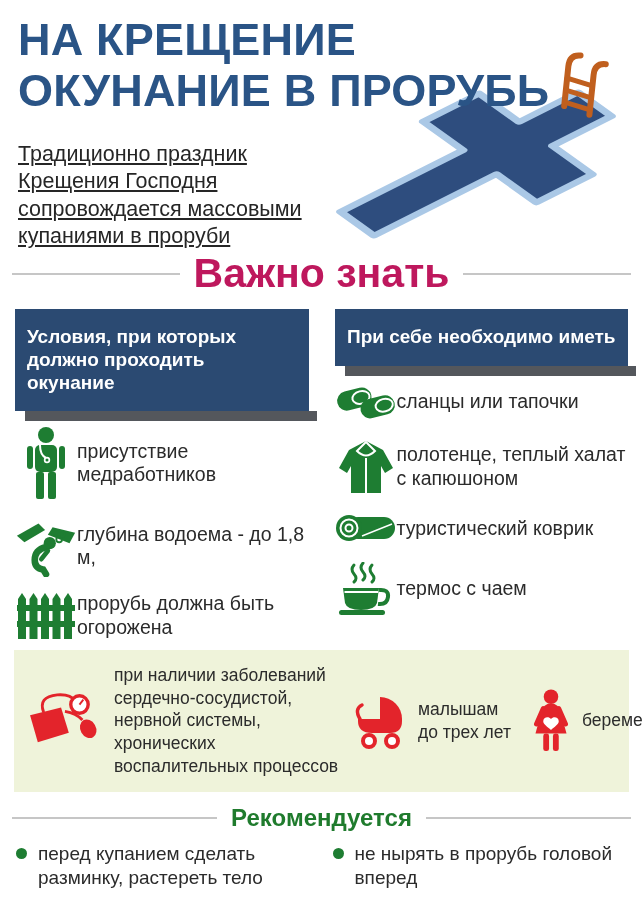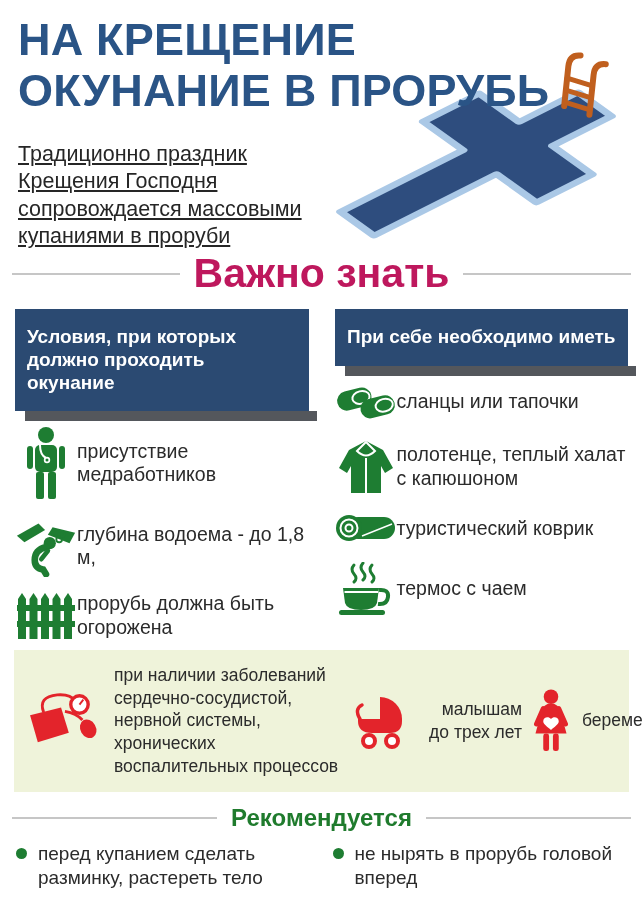--- a/index.html
+++ b/index.html
@@ -45,21 +45,21 @@
   .item-row .ic { width:62px; flex:none; display:flex; justify-content:center; }
   .item-row .tx { font-size:19.5px; line-height:1.22; color:#2b2b2b; }
   
   .forbid-box {
     margin:10px 14px 0; background:#eff3da; padding:14px 8px 14px 6px;
     display:flex; align-items:center; gap:6px;
   }
   .forbid-group { display:flex; align-items:center; gap:8px; }
   .forbid-group .tx { font-size:17.5px; line-height:1.3; color:#2b2b2b; }
   .fg1 .tx { width:232px; }
-  .fg2 .tx { width:104px;text-align:right; }
+  .fg2 .tx { width:104px; }
   .fg3 .tx { width:106px; }
   
   .rec { margin-top:12px; }
   .bullets { display:flex; gap:22px; padding:10px 16px 0; }
   .bullets .bcol { flex:1; min-width:0; }
   .b-item { display:flex; gap:11px; margin-bottom:13px; font-size:19px; line-height:1.26; color:#2b2b2b; }
   .b-dot { width:11px; height:11px; border-radius:50%; background:#1e7d32; flex:none; margin-top:6px; }
   svg { display:block; }
 </style>
 </head>

